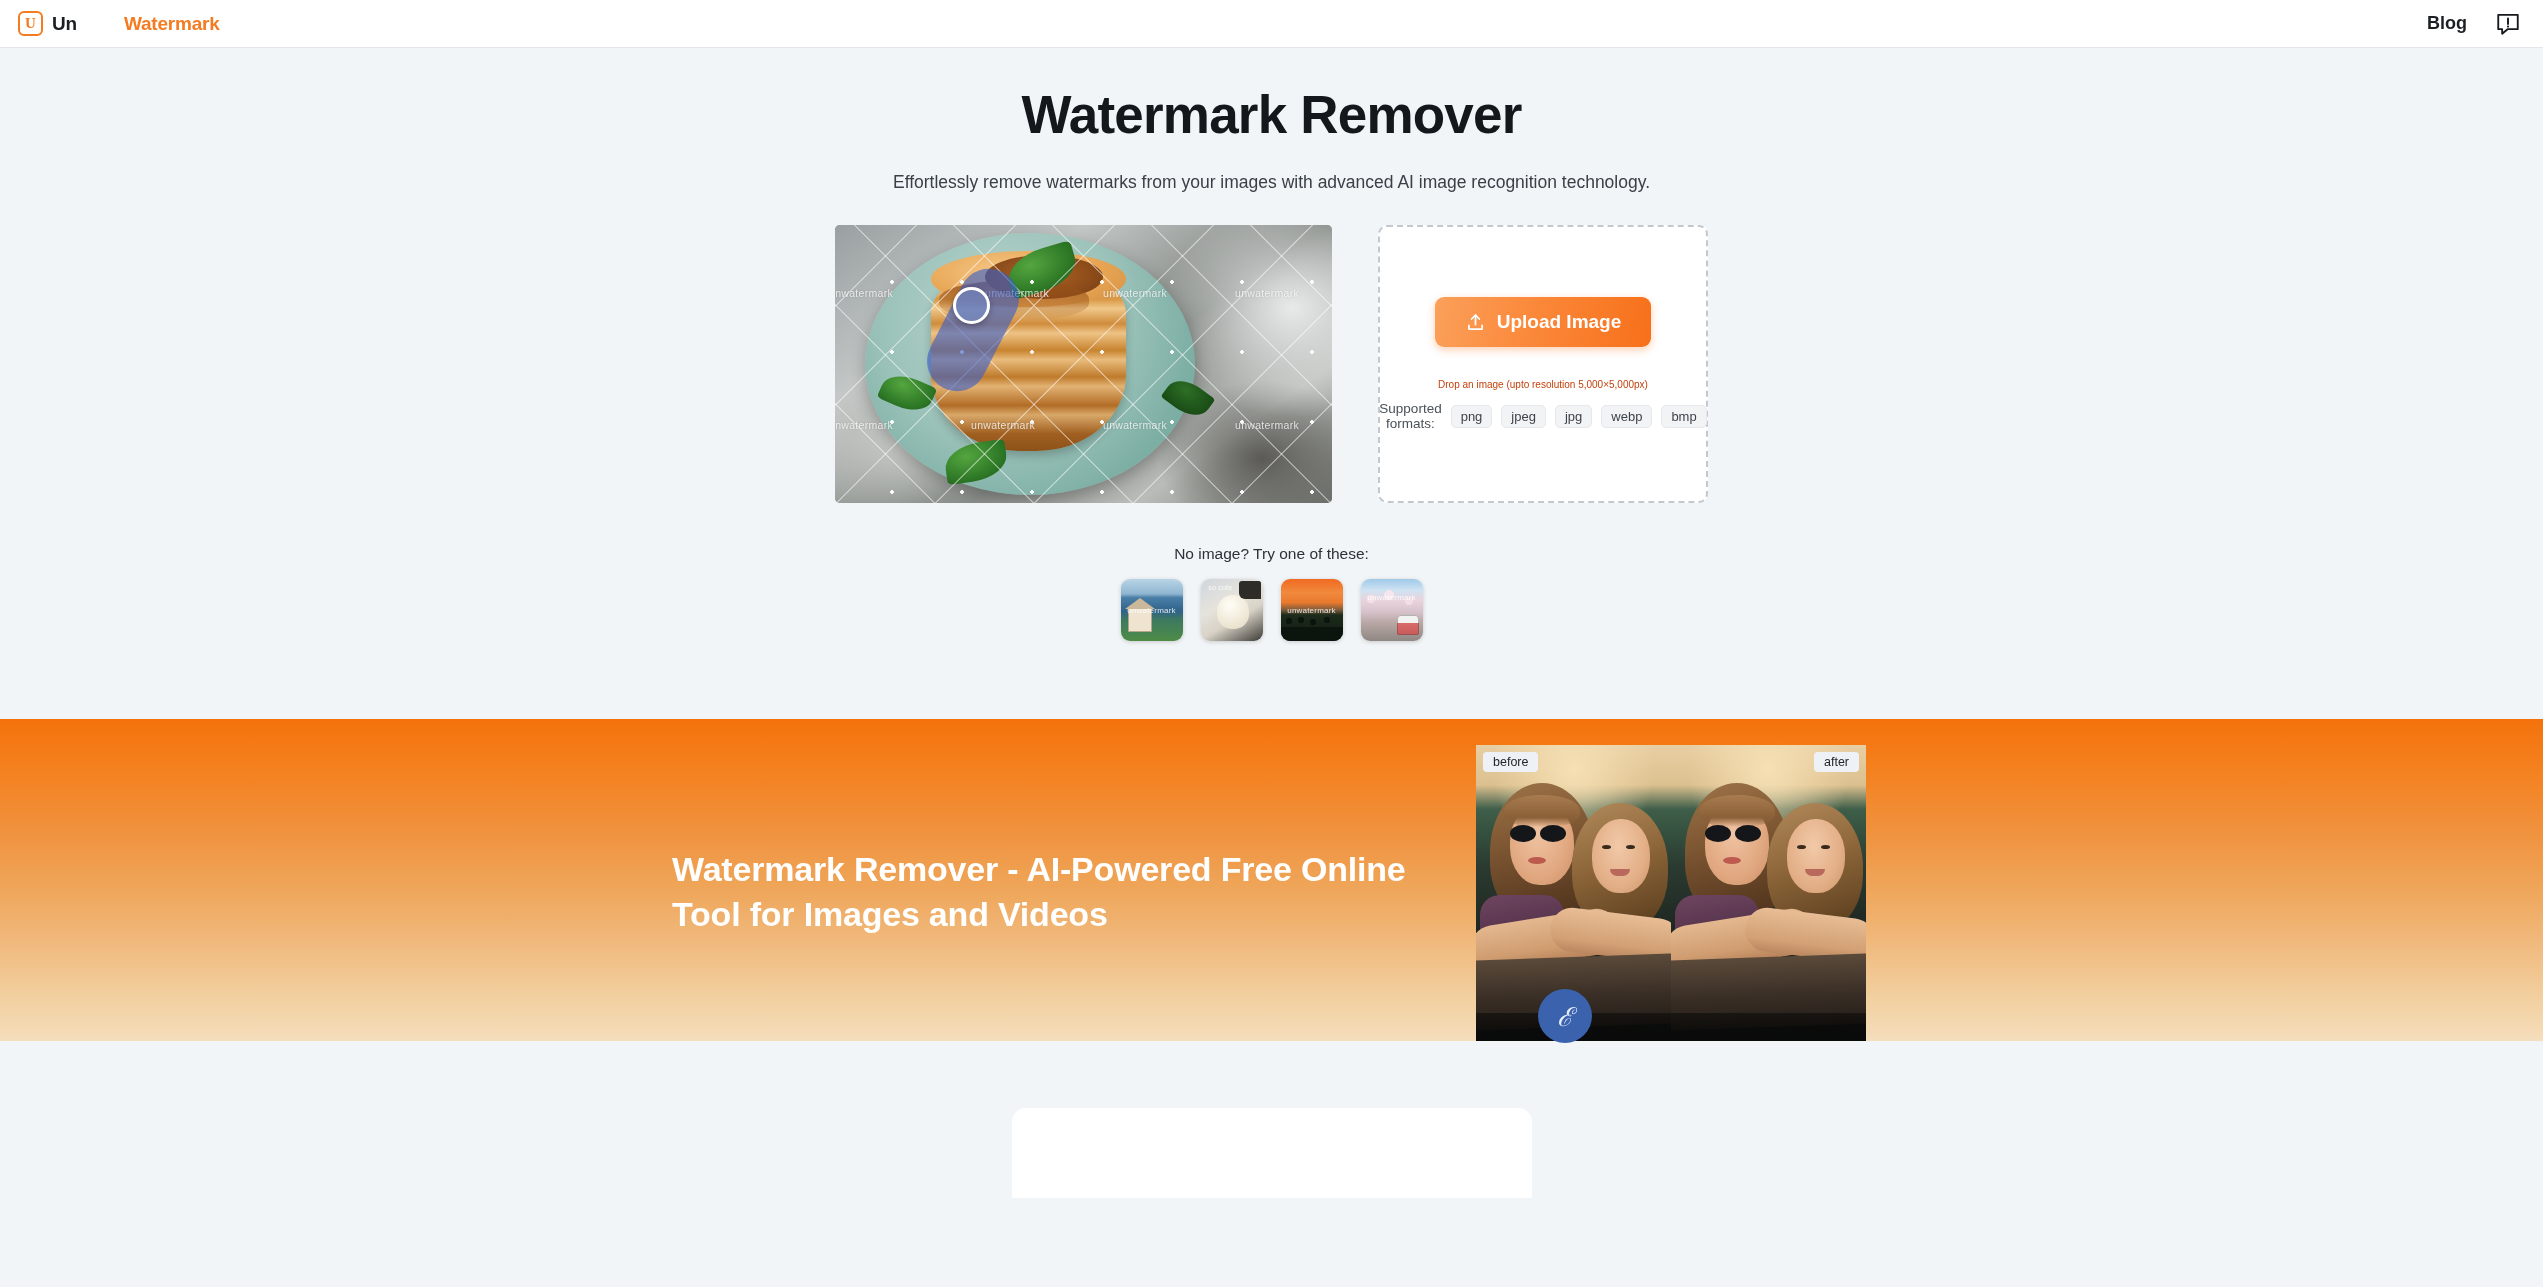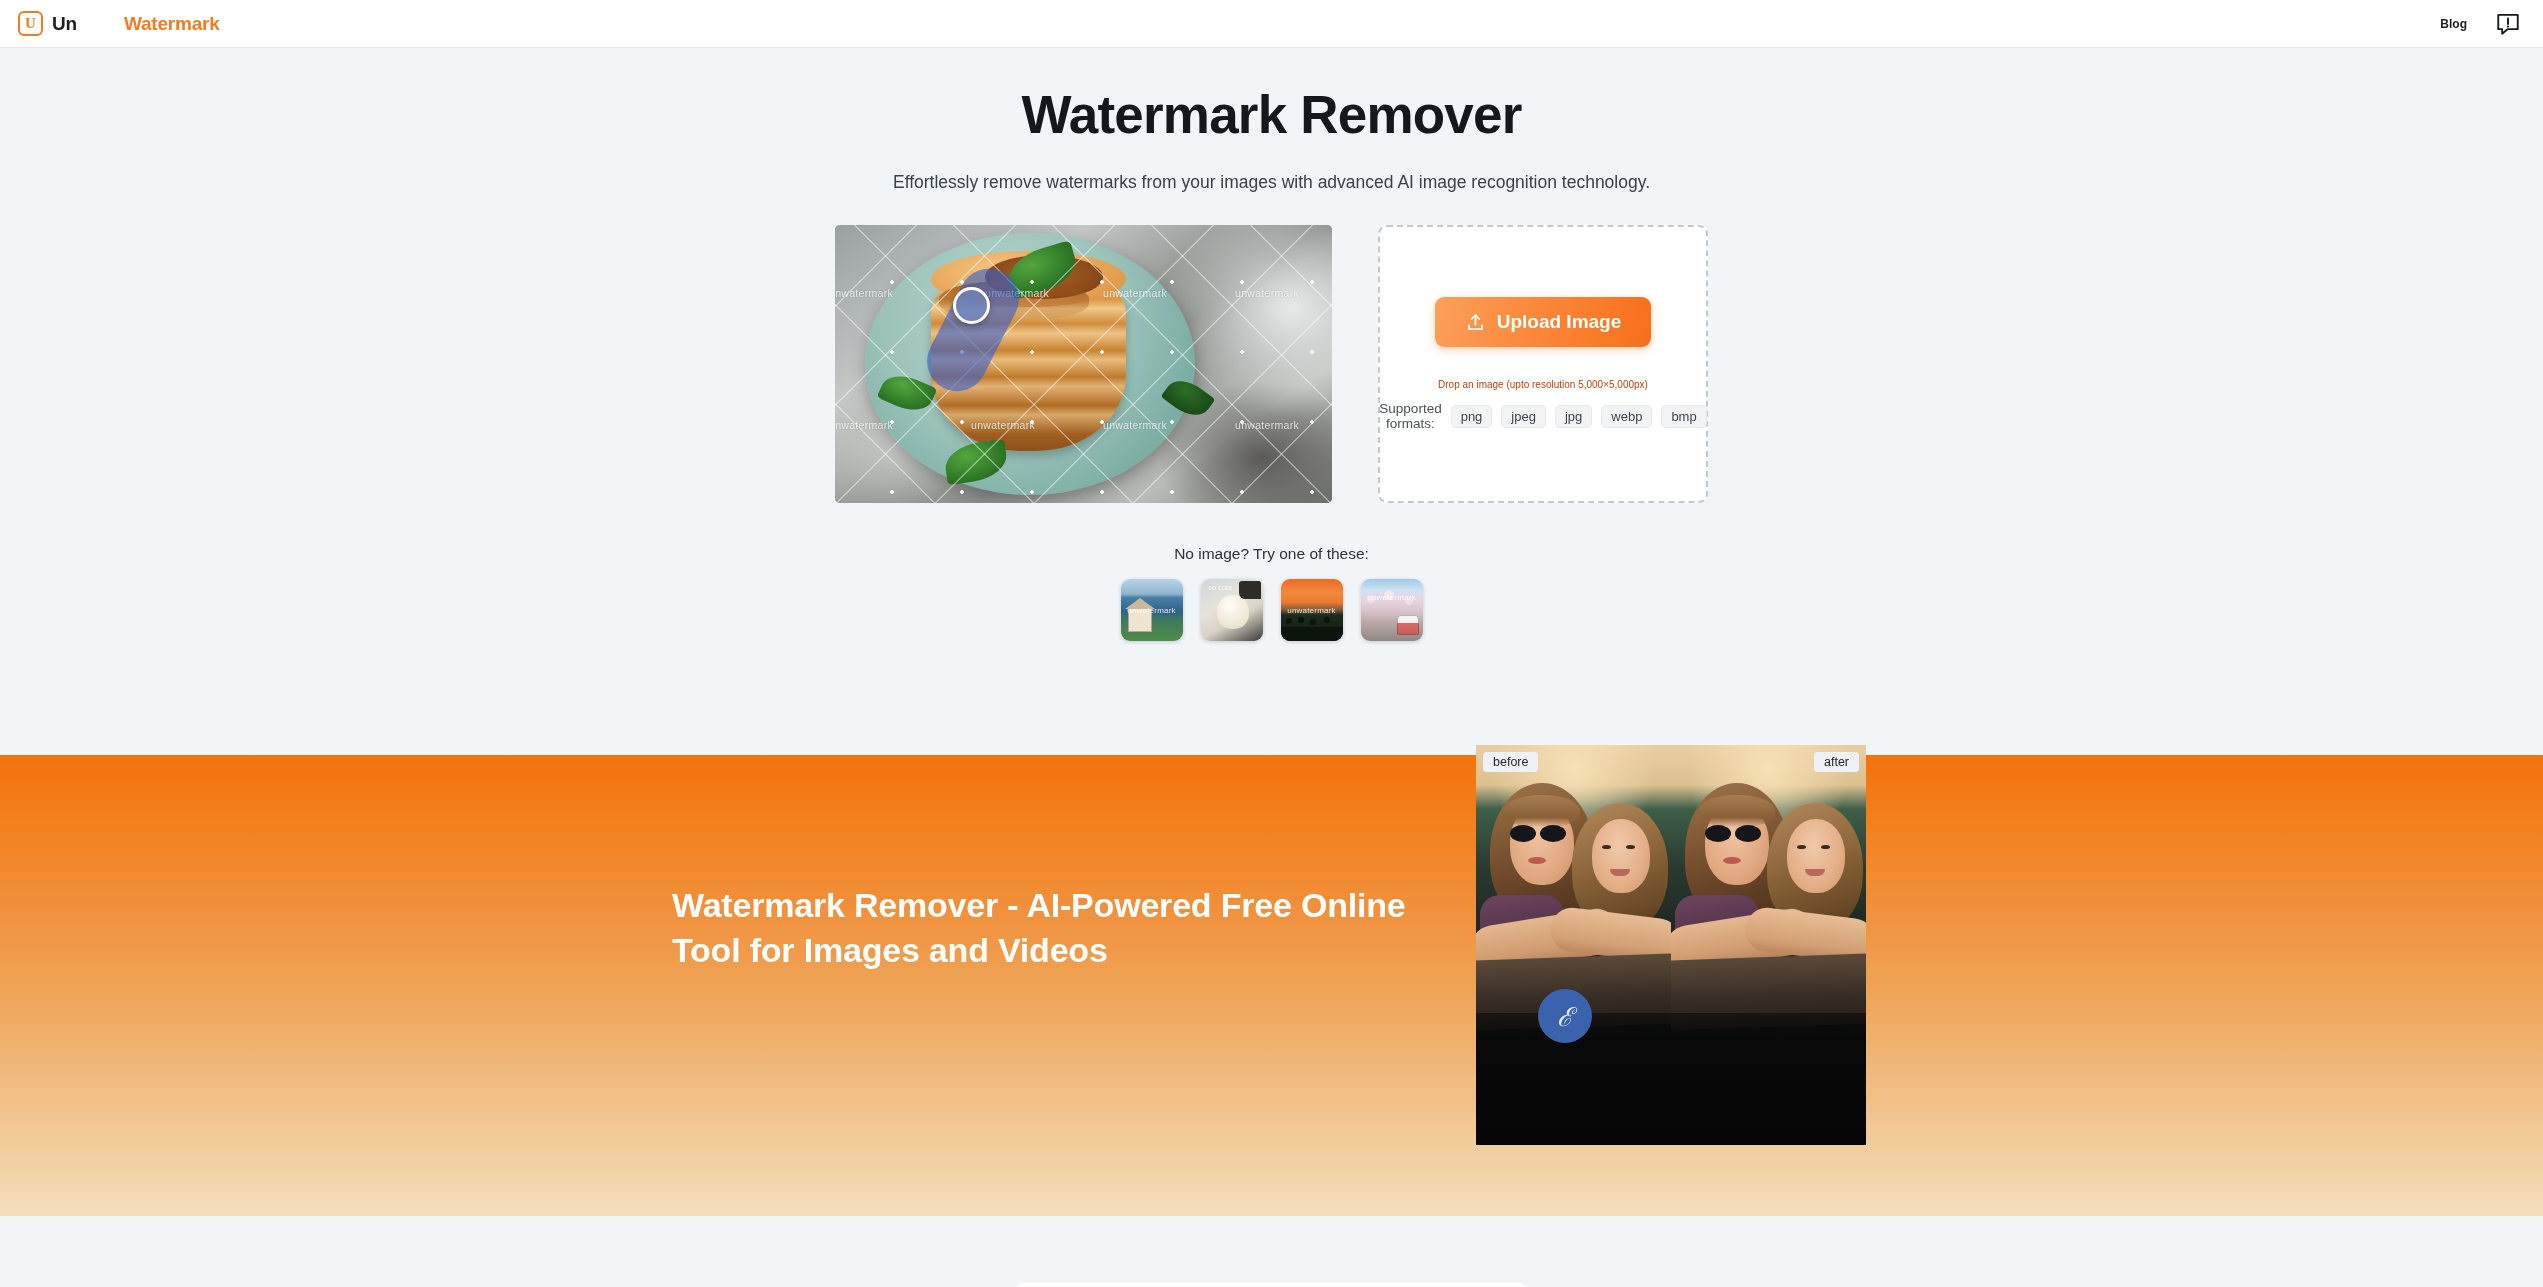--- a/index.html
+++ b/index.html
@@ -73,21 +73,21 @@
   }
   .brand-text .un { color: #1b1f24; }
   .brand-text .wm { color: #f47b20; padding-left: 47px; }
 
   .header-right {
     display: flex;
     align-items: center;
     gap: 28px;
   }
   .nav-link {
-    font-size: 12px;
+    font-size: 18px;
     font-weight: 700;
     color: #1b1f24;
     text-decoration: none;
     cursor: pointer;
   }
   .feedback-icon {
     width: 26px;
     height: 26px;
     display: block;
     cursor: pointer;
@@ -394,32 +394,31 @@
   .t4::after {
     content:""; position:absolute; right:4px; bottom:6px; width:22px; height:20px;
     border-radius: 4px 4px 2px 2px;
     background: linear-gradient(180deg,#f2f2f0 0%,#f2f2f0 38%,#d96a6a 40%,#c95b5b 100%);
     box-shadow: inset 0 0 0 1px rgba(60,60,60,.35);
   }
 
   
   .banner {
     position: relative;
-    height: 461px;
+    height: 322px;
     width: 100%;
     background: linear-gradient(180deg,
       #f4720c 0%,
       #f4811f 16%,
       #f0913d 34%,
       #efa558 52%,
       #f0ba7e 70%,
       #f2cf9e 86%,
       #f5debc 100%);
     overflow: hidden;
-    margin-top: 36px;
   }
   .banner-inner {
     position: relative;
     height: 100%;
     max-width: 2543px;
     margin: 0 auto;
   }
   .banner-copy {
     position: absolute;
     left: 672px;

